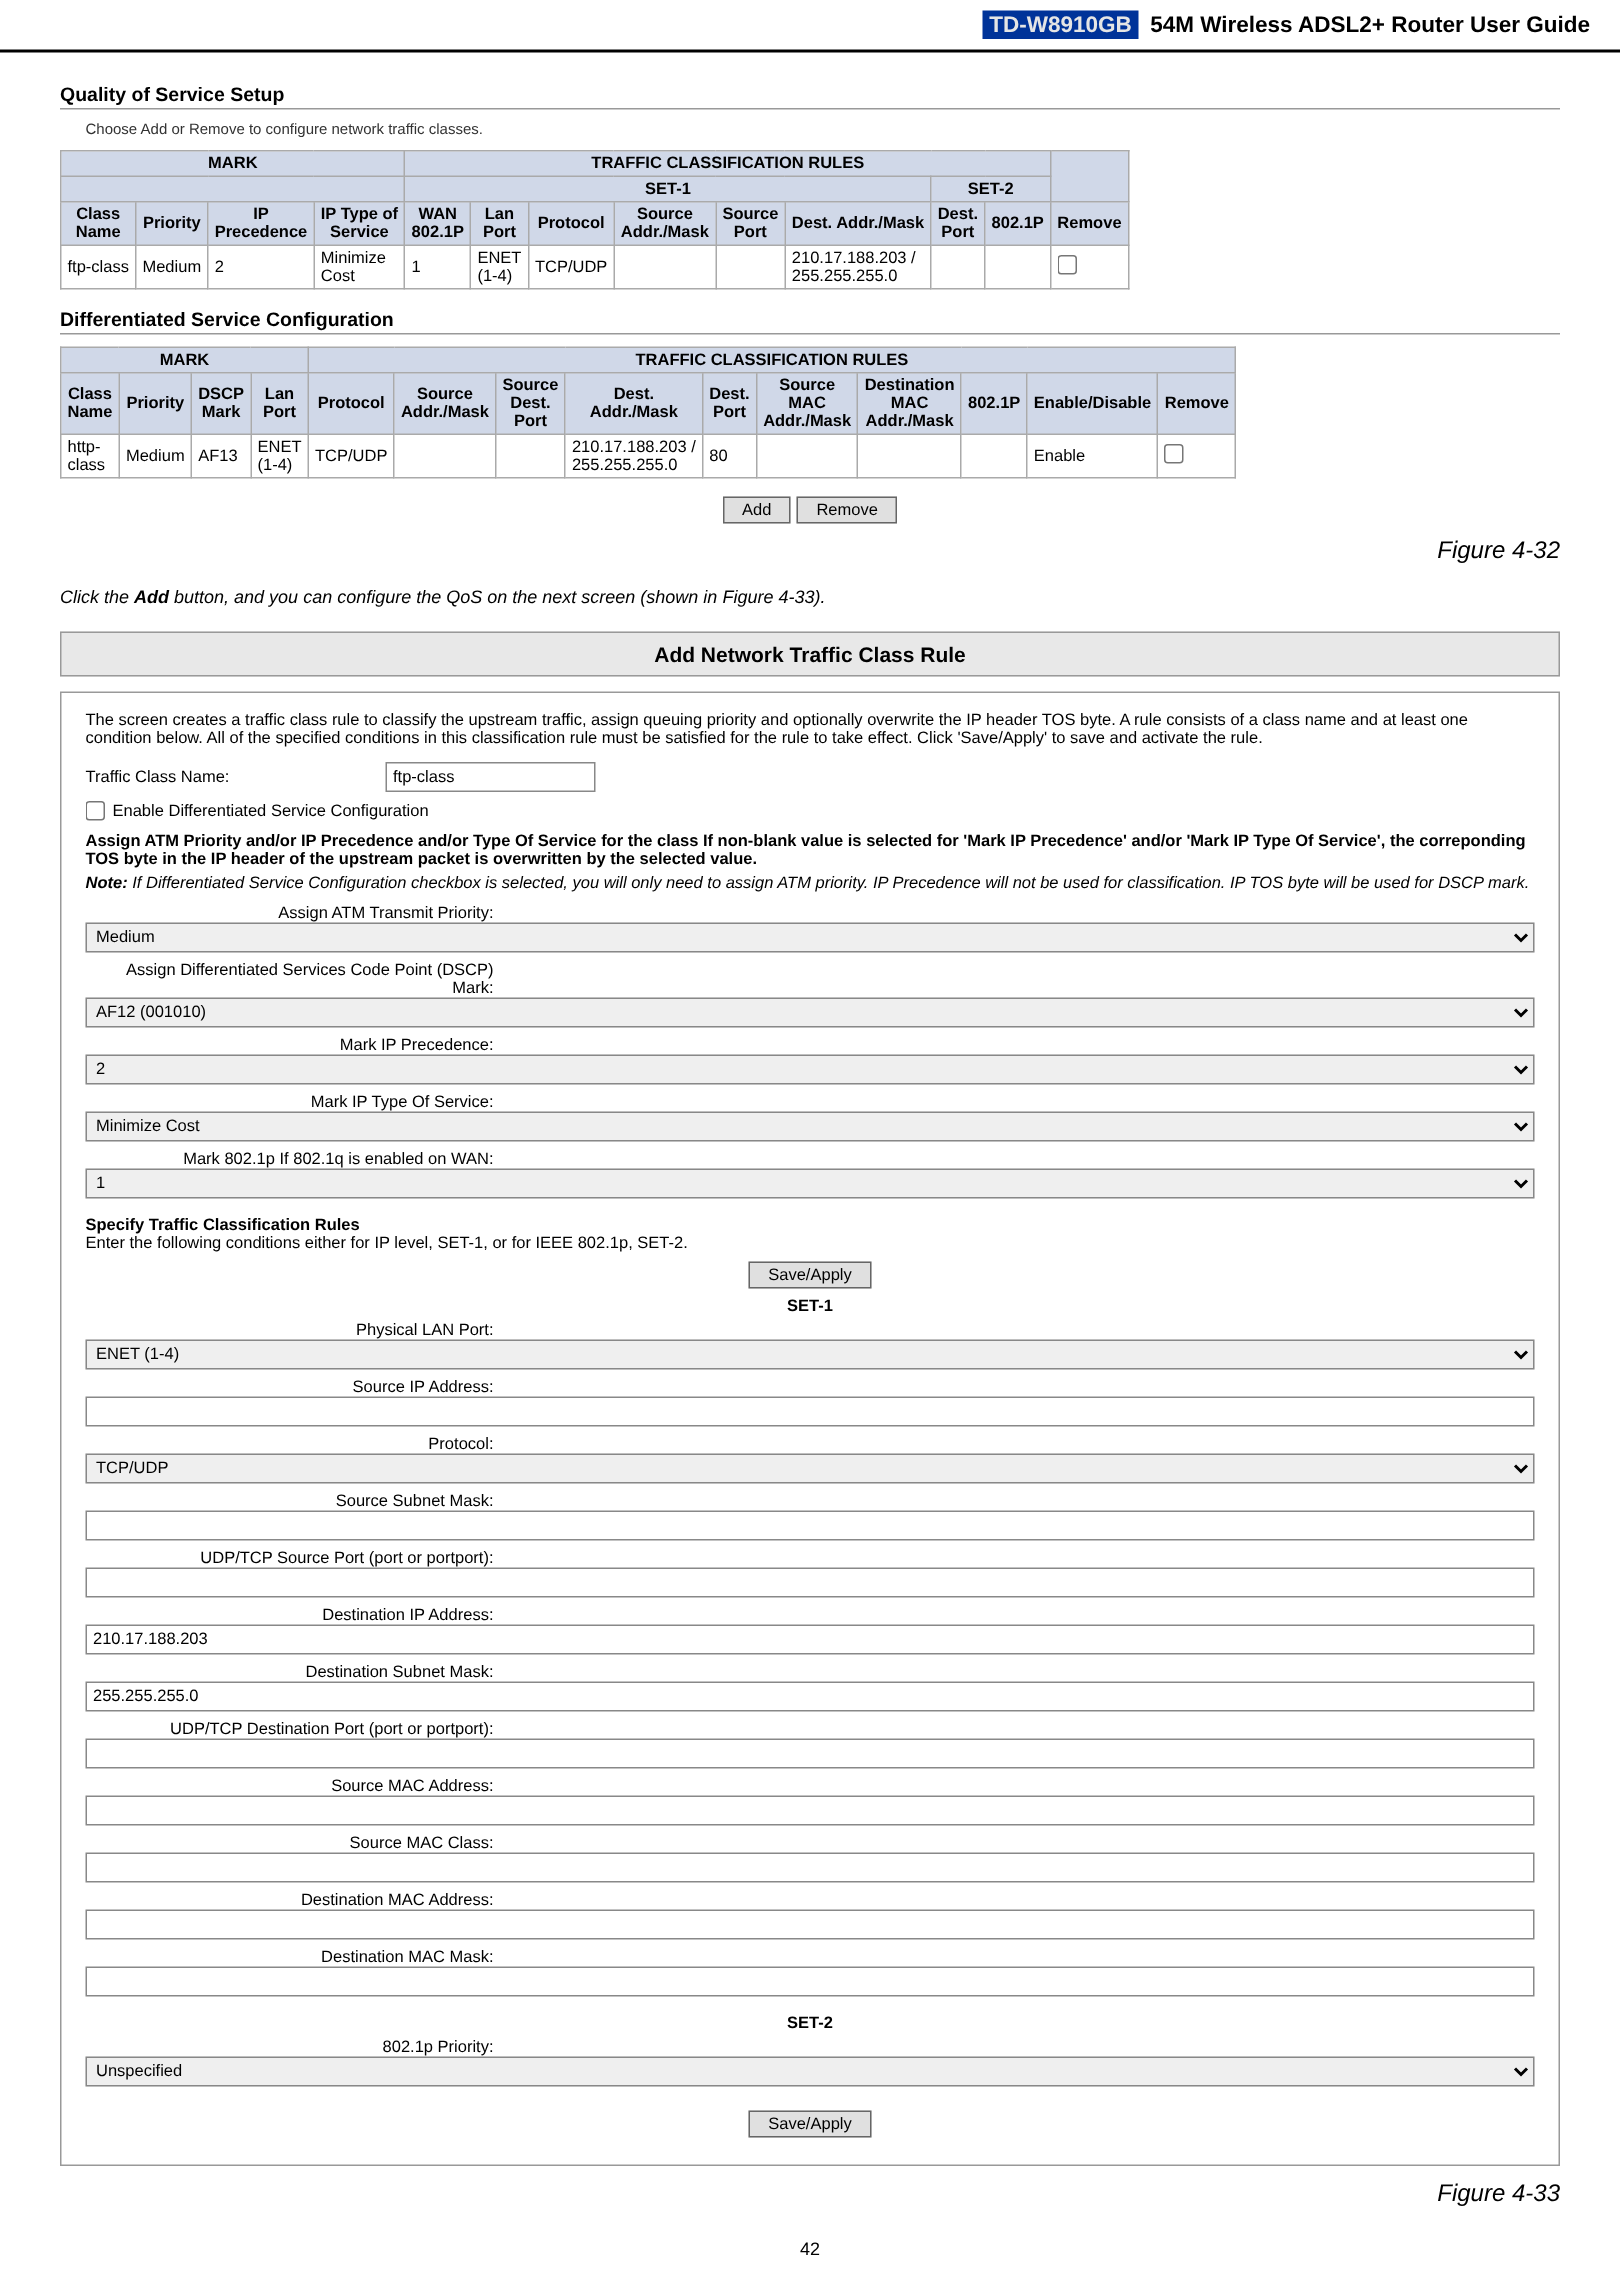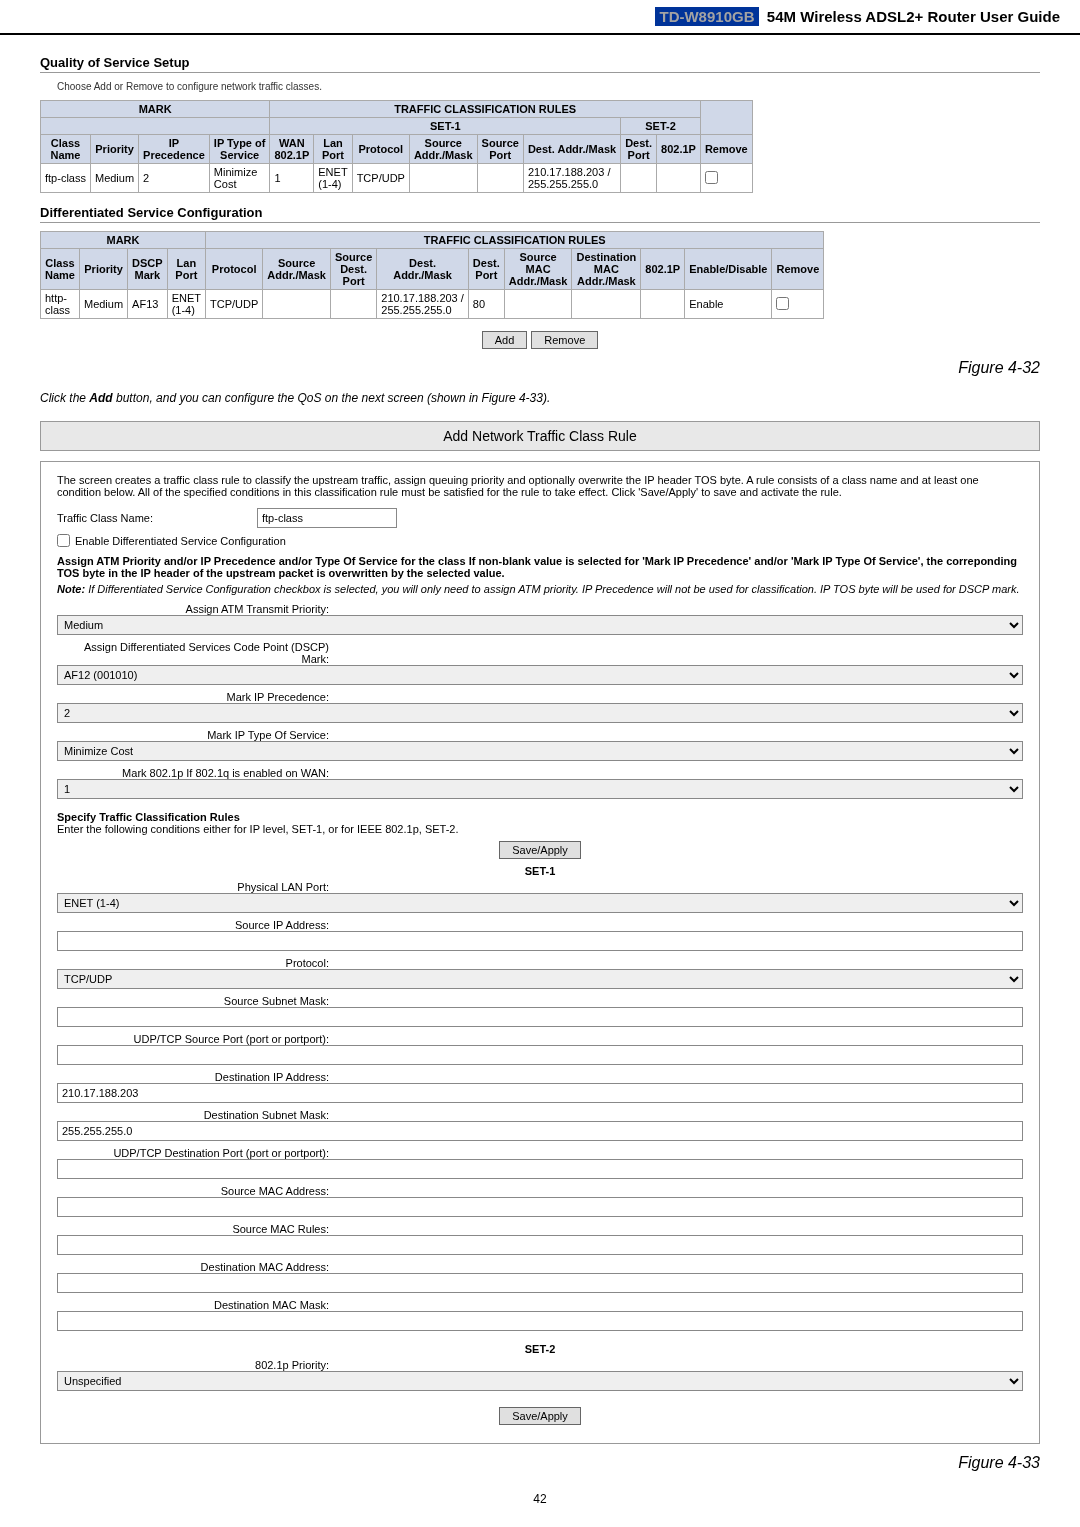--- a/index.html
+++ b/index.html
@@ -19,21 +19,21 @@
       display: flex;
       justify-content: flex-end;
       align-items: center;
     }
     .page-header-title {
       font-size: 15px;
       font-weight: bold;
     }
     .page-header-title .highlight {
       background: #003399;
-      color: #a3a3a3;
+      color: #e5e5e5;
       padding: 1px 4px;
     }
     .content {
       padding: 20px 40px;
     }
     .section-title {
       font-size: 13px;
       font-weight: bold;
       margin-bottom: 8px;
       border-bottom: 1px solid #999;
@@ -75,21 +75,21 @@
     .click-description {
       font-size: 12px;
       margin-bottom: 16px;
       font-style: italic;
     }
     .click-description b {
       font-weight: bold;
     }
     .add-network-title {
       font-size: 14px;
-      font-weight: normal;
+      font-weight: bold;
       text-align: center;
       margin-bottom: 10px;
       background: #e8e8e8;
       padding: 6px;
       border: 1px solid #999;
     }
     .add-network-box {
       border: 1px solid #999;
       padding: 12px 16px;
       margin-bottom: 10px;
@@ -450,21 +450,21 @@
         <span class="form-label">UDP/TCP Destination Port (port or portport):</span>
         <input type="text" class="form-input" value="" style="">
       </div>
 
       <div class="form-row">
         <span class="form-label">Source MAC Address:</span>
         <input type="text" class="form-input" value="" style="">
       </div>
 
       <div class="form-row">
-        <span class="form-label">Source MAC Rules:</span>
+        <span class="form-label">Source MAC Class:</span>
         <input type="text" class="form-input" value="" style="">
       </div>
 
       <div class="form-row">
         <span class="form-label">Destination MAC Address:</span>
         <input type="text" class="form-input" value="" style="">
       </div>
 
       <div class="form-row">
         <span class="form-label">Destination MAC Mask:</span>

